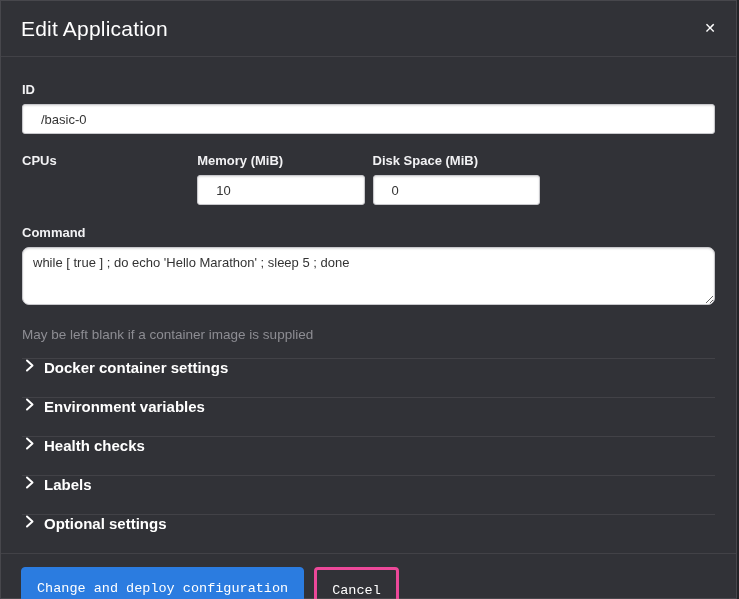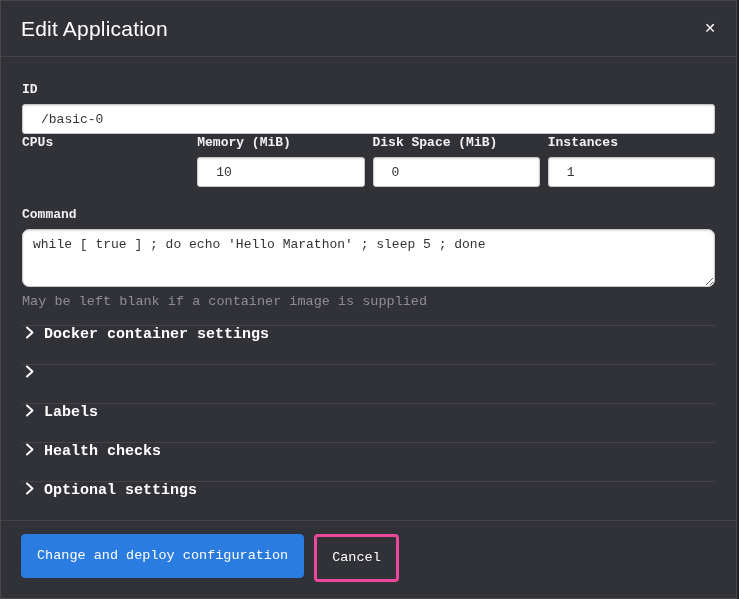--- a/index.html
+++ b/index.html
@@ -37,21 +37,21 @@
     font-size: 14px;
     line-height: 1;
     cursor: pointer;
     font-family: inherit;
     padding: 4px;
   }
   
   .modal-body {
     flex: 1 1 auto;
     padding: 25px 21px 0 21px;
-    display: flex; flex-direction: column; font-family: Liberation Mono, monospace;
+    display: flex; flex-direction: column;
   }
   .form-label {
     display: block;
     font-size: 13px;
     font-weight: 700;
     color: #f2f2f4;
     margin-bottom: 7px;
   }
   .text-input {
     width: 100%;
@@ -62,39 +62,39 @@
     padding: 0 18px;
     font-size: 13px;
     color: #333333;
     font-family: inherit;
     box-shadow: inset 0 1px 2px rgba(0,0,0,0.12);
   }
   .fields-row {
     display: grid;
     grid-template-columns: repeat(4, 1fr);
     column-gap: 8px;
-    margin-top: 1px;
+    margin-top: 19px;
   }
   .command-group { margin-top: 20px; }
   .command-textarea {
     width: 100%;
     height: 58px;
     background: #ffffff;
     border: 1px solid #c8c8cc;
     border-radius: 7px;
     padding: 7px 10px;
     font-size: 13px;
     color: #333333;
     font-family: inherit;
     resize: both;
     box-shadow: inset 0 1px 2px rgba(0,0,0,0.12);
     display: block;
   }
   .help-text {
-    margin-top: 7px;
+    margin-top: 22px;
     font-size: 13.5px;
     color: #8d8d93;
   }
   
   .sections { margin-top: 16px; }
   .section-row {
     display: flex;
     align-items: flex-start;
     height: 39px;
     border-top: 1px solid #424247;
@@ -164,24 +164,20 @@
         <label class="form-label">CPUs</label>
       </div>
       <div>
         <label class="form-label">Memory (MiB)</label>
         <input type="text" class="text-input" value="10" style="">
       </div>
       <div>
         <label class="form-label">Disk Space (MiB)</label>
         <input type="text" class="text-input" value="0" style="">
       </div>
-      <div>
-        <label class="form-label">Instances</label>
-        <input type="text" class="text-input" value="1" style="">
-      </div>
     </div>
 
     <div class="command-group">
       <label class="form-label">Command</label>
       <textarea class="command-textarea" style="">while [ true ] ; do echo 'Hello Marathon' ; sleep 5 ; done</textarea>
       <div class="help-text">May be left blank if a container image is supplied</div>
     </div>
 
     <div class="sections">
 
@@ -193,38 +189,39 @@
         </span>
         <span class="section-label">Docker container settings</span>
       </div>
 
       <div class="section-row">
         <span class="chevron">
           <svg width="9" height="13" viewBox="0 0 9 13">
               <polyline points="2,1.5 7.5,6.5 2,11.5" fill="none" stroke="#ffffff" stroke-width="2" stroke-linecap="round" stroke-linejoin="round"></polyline>
             </svg>
         </span>
+        <span class="section-label">Environment variables</span>
+      </div>
+
+      <div class="section-row">
+        <span class="chevron">
+          <svg width="9" height="13" viewBox="0 0 9 13">
+              <polyline points="2,1.5 7.5,6.5 2,11.5" fill="none" stroke="#ffffff" stroke-width="2" stroke-linecap="round" stroke-linejoin="round"></polyline>
+            </svg>
+        </span>
+        <span class="section-label">Health checks</span>
       </div>
 
       <div class="section-row">
         <span class="chevron">
           <svg width="9" height="13" viewBox="0 0 9 13">
               <polyline points="2,1.5 7.5,6.5 2,11.5" fill="none" stroke="#ffffff" stroke-width="2" stroke-linecap="round" stroke-linejoin="round"></polyline>
             </svg>
         </span>
         <span class="section-label">Labels</span>
-      </div>
-
-      <div class="section-row">
-        <span class="chevron">
-          <svg width="9" height="13" viewBox="0 0 9 13">
-              <polyline points="2,1.5 7.5,6.5 2,11.5" fill="none" stroke="#ffffff" stroke-width="2" stroke-linecap="round" stroke-linejoin="round"></polyline>
-            </svg>
-        </span>
-        <span class="section-label">Health checks</span>
       </div>
 
       <div class="section-row">
         <span class="chevron">
           <svg width="9" height="13" viewBox="0 0 9 13">
               <polyline points="2,1.5 7.5,6.5 2,11.5" fill="none" stroke="#ffffff" stroke-width="2" stroke-linecap="round" stroke-linejoin="round"></polyline>
             </svg>
         </span>
         <span class="section-label">Optional settings</span>
       </div>

